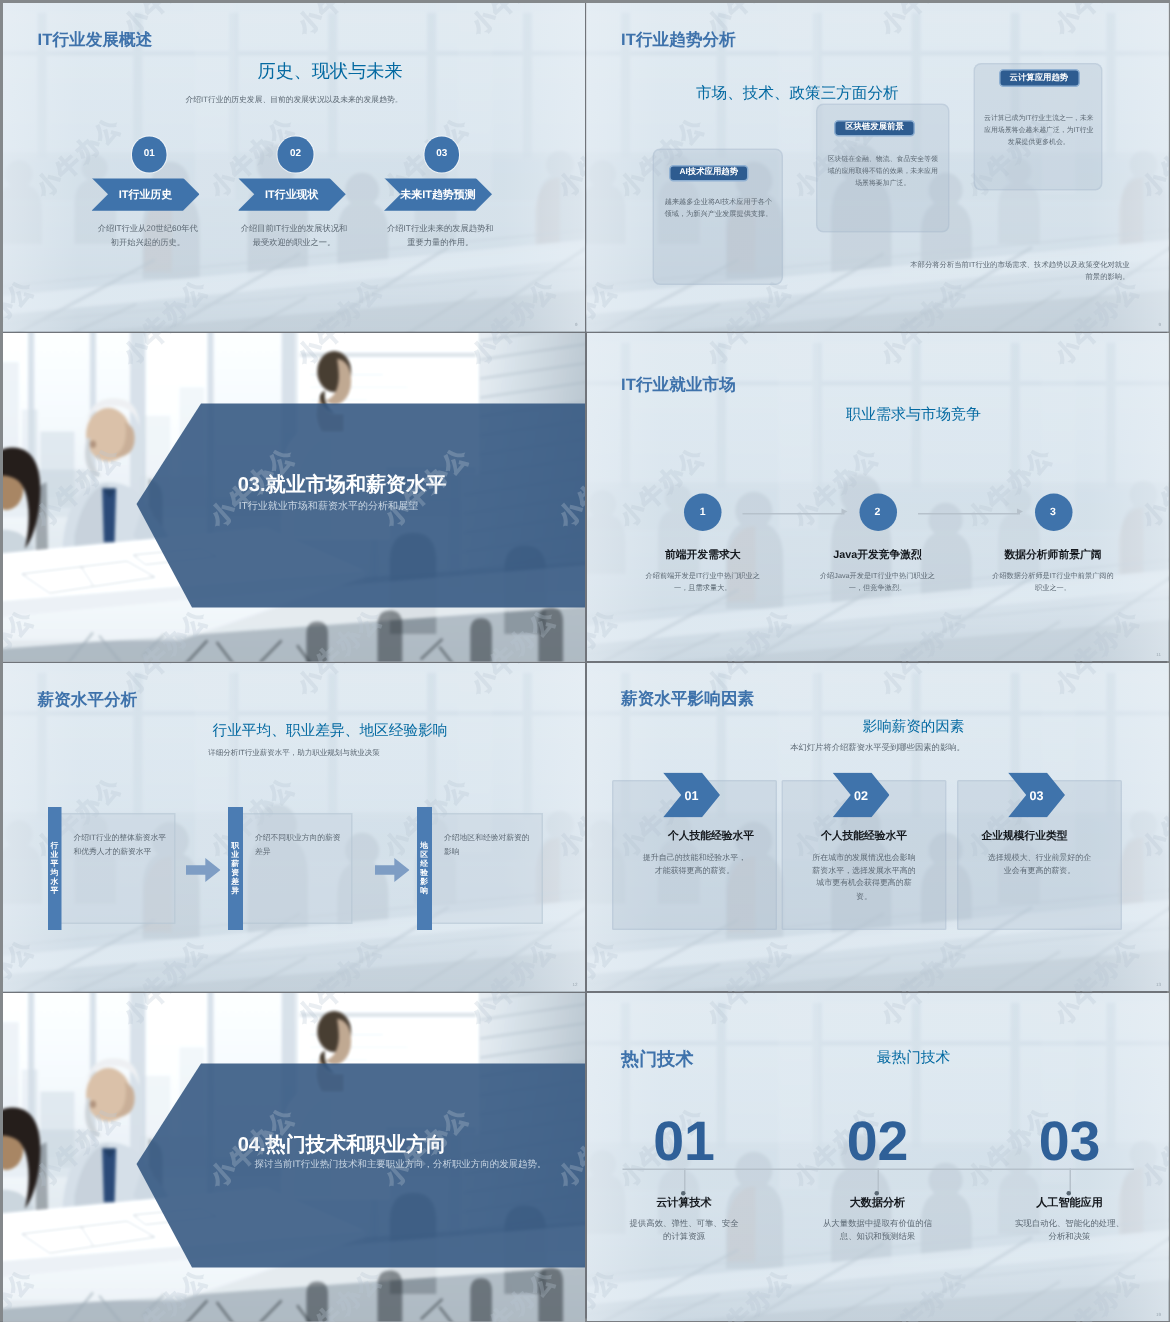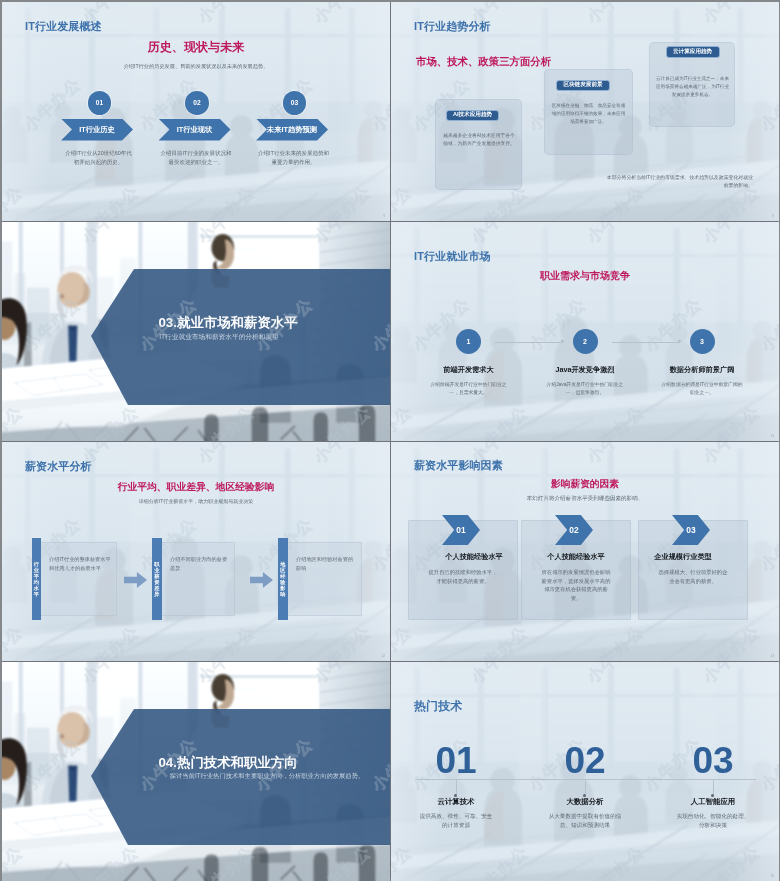--- a/index.html
+++ b/index.html
@@ -18,21 +18,21 @@
               filter:blur(1.0px) saturate(.85) contrast(1.06);}
   .wash{position:absolute;inset:0;background:rgba(214,226,236,.72);}
   .vig{position:absolute;inset:0;background:
        linear-gradient(90deg, rgba(233,240,246,.55) 0%, rgba(233,240,246,.06) 13%,
                        rgba(233,240,246,.03) 86%, rgba(233,240,246,.55) 100%);}
 
   .wmlayer{position:absolute;inset:0;pointer-events:none;}
   .wmlayer svg{position:absolute;inset:0;width:388px;height:219px;}
 
   .shead{position:absolute;font-weight:bold;color:#3e72ab;letter-spacing:.1px;white-space:nowrap;}
-  .ttl{position:absolute;left:0;width:100%;text-align:center;font-weight:bold;color:#be185d;white-space:nowrap;}
+  .ttl{position:absolute;left:0;width:100%;text-align:center;font-weight:normal;color:#0369a1;white-space:nowrap;padding-left:48px;}
   .sub{position:absolute;left:0;width:100%;text-align:center;color:#5c6873;white-space:nowrap;}
   .pgno{position:absolute;right:5px;bottom:3px;font-size:3px;color:#9aa6b0;}
 
   .circ{position:absolute;border-radius:50%;background:#3f73ab;color:#fff;
         display:flex;align-items:center;justify-content:center;font-weight:bold;
         box-shadow:0 0 0 .7px rgba(255,255,255,.6);}
   .chev{position:absolute;color:#fff;display:flex;align-items:center;
         justify-content:center;font-weight:bold;white-space:nowrap;}
   .chev .chevbg{position:absolute;inset:0;background:#3f73ab;
         clip-path:polygon(0 0, calc(100% - 11px) 0, 100% 50%, calc(100% - 11px) 100%, 0 100%, 11px 50%);}
@@ -592,20 +592,21 @@
         </svg>
       </div>
     <div class="wash"></div>
     <div class="vig"></div>
     <div class="wmlayer">
         <svg>
           <use href="#wmPattern"></use>
         </svg>
       </div>
     <div class="shead" style="left:23px;top:36px;font-size:12px">热门技术</div>
+    <div class="ttl" style="top:36.5px;font-size:9.8px">最热门技术</div>
 
     <div class="conn" style="left:24px;top:117px;width:341px"></div>
 
     <div class="bignum" style="left:15px;top:80px;width:100px;font-size:37px;line-height:1">01</div>
     <div class="tick" style="left:64.5px;top:117px;height:16px"></div>
     <div class="tdot" style="left:63px;top:132px"></div>
     <div class="bigttl" style="left:15px;top:135px;width:100px;font-size:7.4px">云计算技术</div>
     <div class="desc" style="left:27px;top:150px;width:76px;font-size:5.6px">提供高效、弹性、可靠、安全的计算资源</div>
 
     <div class="bignum" style="left:144px;top:80px;width:100px;font-size:37px;line-height:1">02</div>

